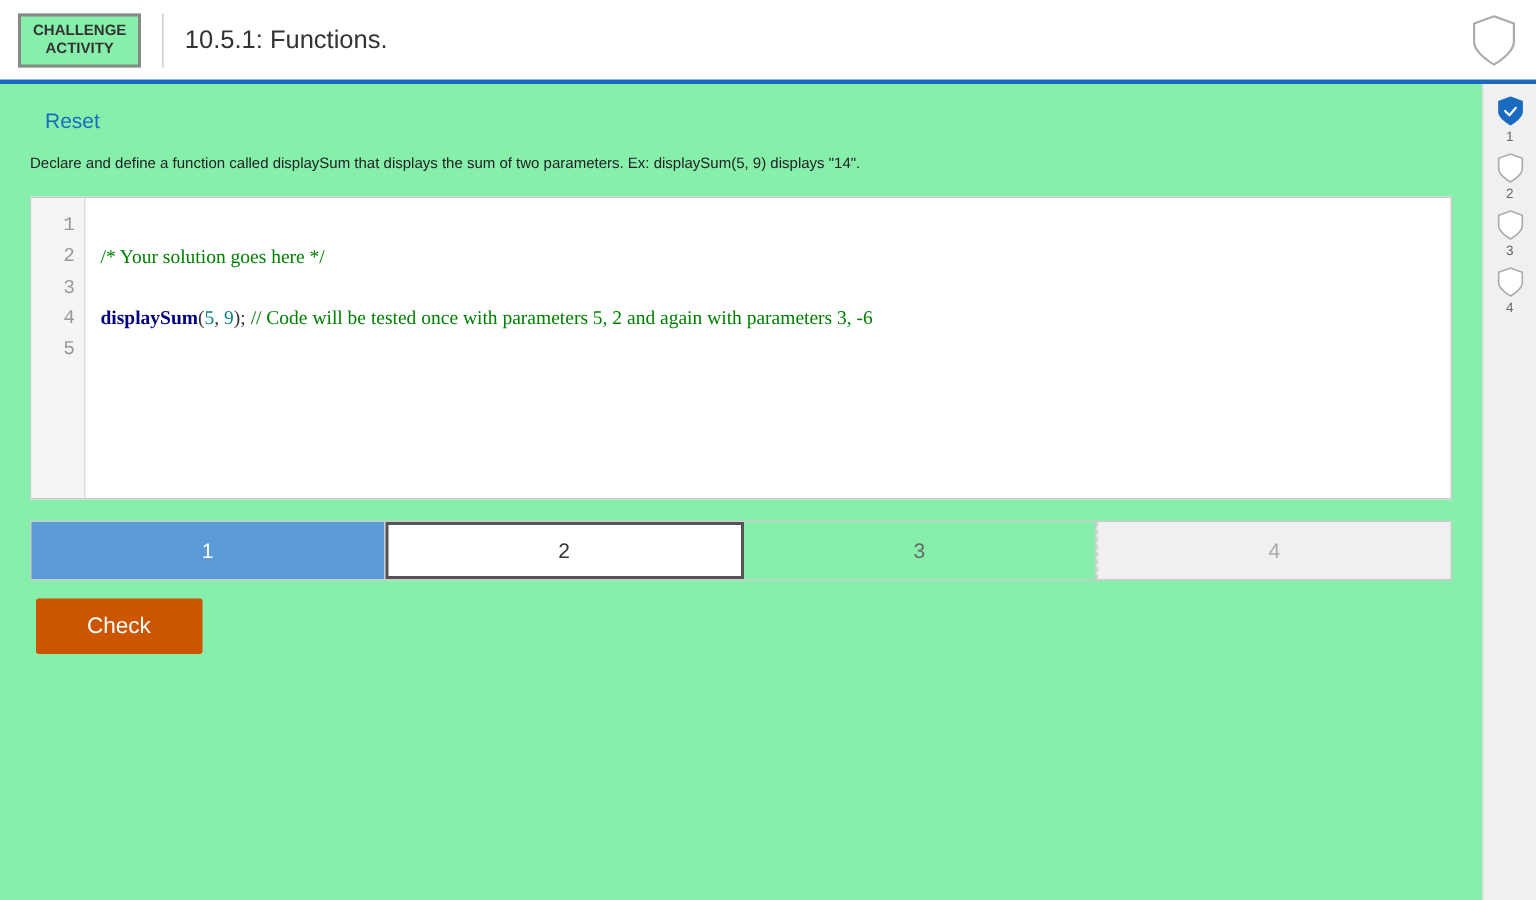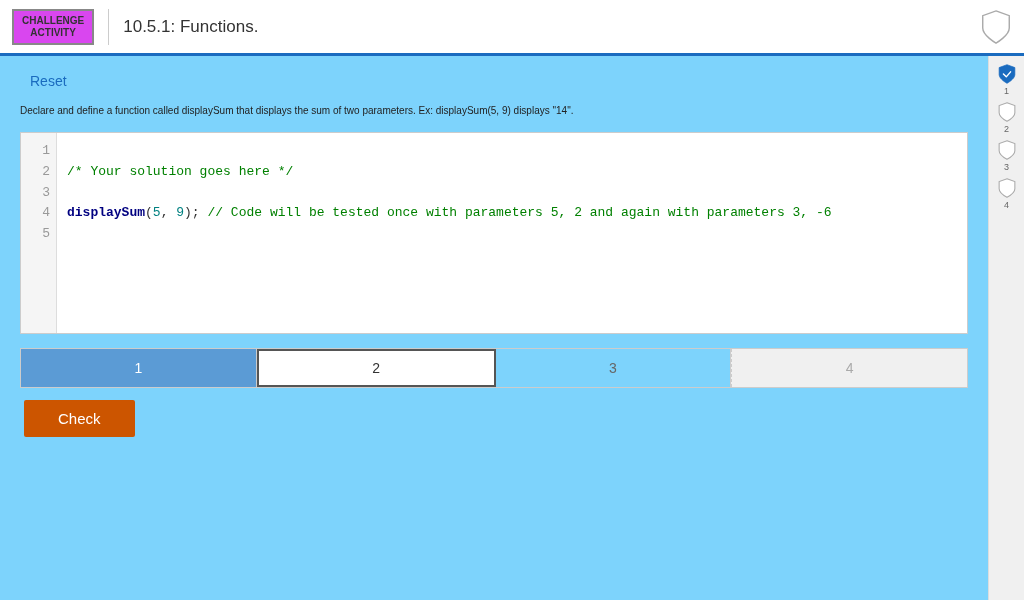--- a/index.html
+++ b/index.html
@@ -8,21 +8,21 @@
     
     .header {
       display: flex;
       align-items: center;
       background: #ffffff;
       border-bottom: 3px solid #1a6bbf;
       height: 56px;
       padding: 0 12px;
     }
     .header-badge {
-      background: #d946ef;
+      background: #86efac;
       border: 2px solid #888;
       padding: 4px 8px;
       font-size: 10px;
       font-weight: bold;
       color: #333;
       line-height: 1.2;
       text-align: center;
     }
     .header-divider {
       width: 1px;
@@ -43,21 +43,21 @@
     
     .main {
       display: flex;
       height: calc(600px - 56px);
     }
 
     .content-area {
       flex: 1;
       padding: 16px 20px;
       overflow-y: auto;
-      background: #7dd3fc;
+      background: #86efac;
     }
 
     .reset-link {
       color: #1a6bbf;
       font-size: 14px;
       cursor: pointer;
       text-decoration: none;
       display: inline-block;
       margin-bottom: 14px;
       margin-left: 10px;
@@ -99,20 +99,21 @@
       padding: 8px 10px;
       flex: 1;
       line-height: 1.6;
       min-height: 200px;
       color: #333;
     }
 
     .code-line {
       display: block;
       white-space: pre;
+      font-family: Liberation Serif, serif;
     }
 
     .code-comment { color: #008000; }
     .code-function { color: #000080; font-weight: bold; }
     .code-number { color: #008080; }
     .code-comment-inline { color: #008000; }
 
     
     .step-tabs {
       display: flex;

